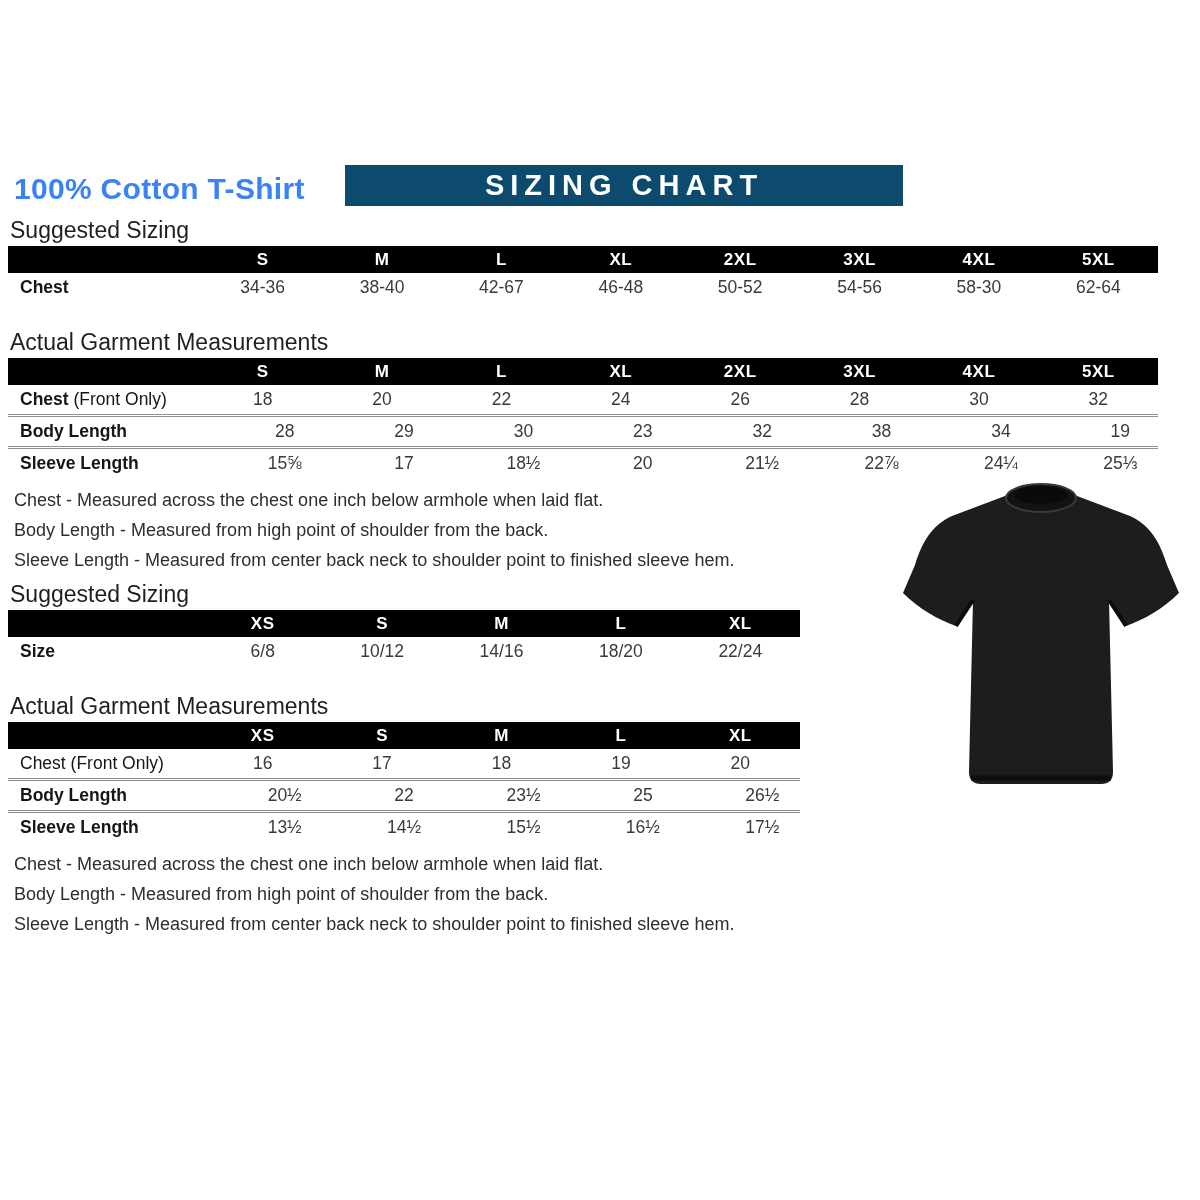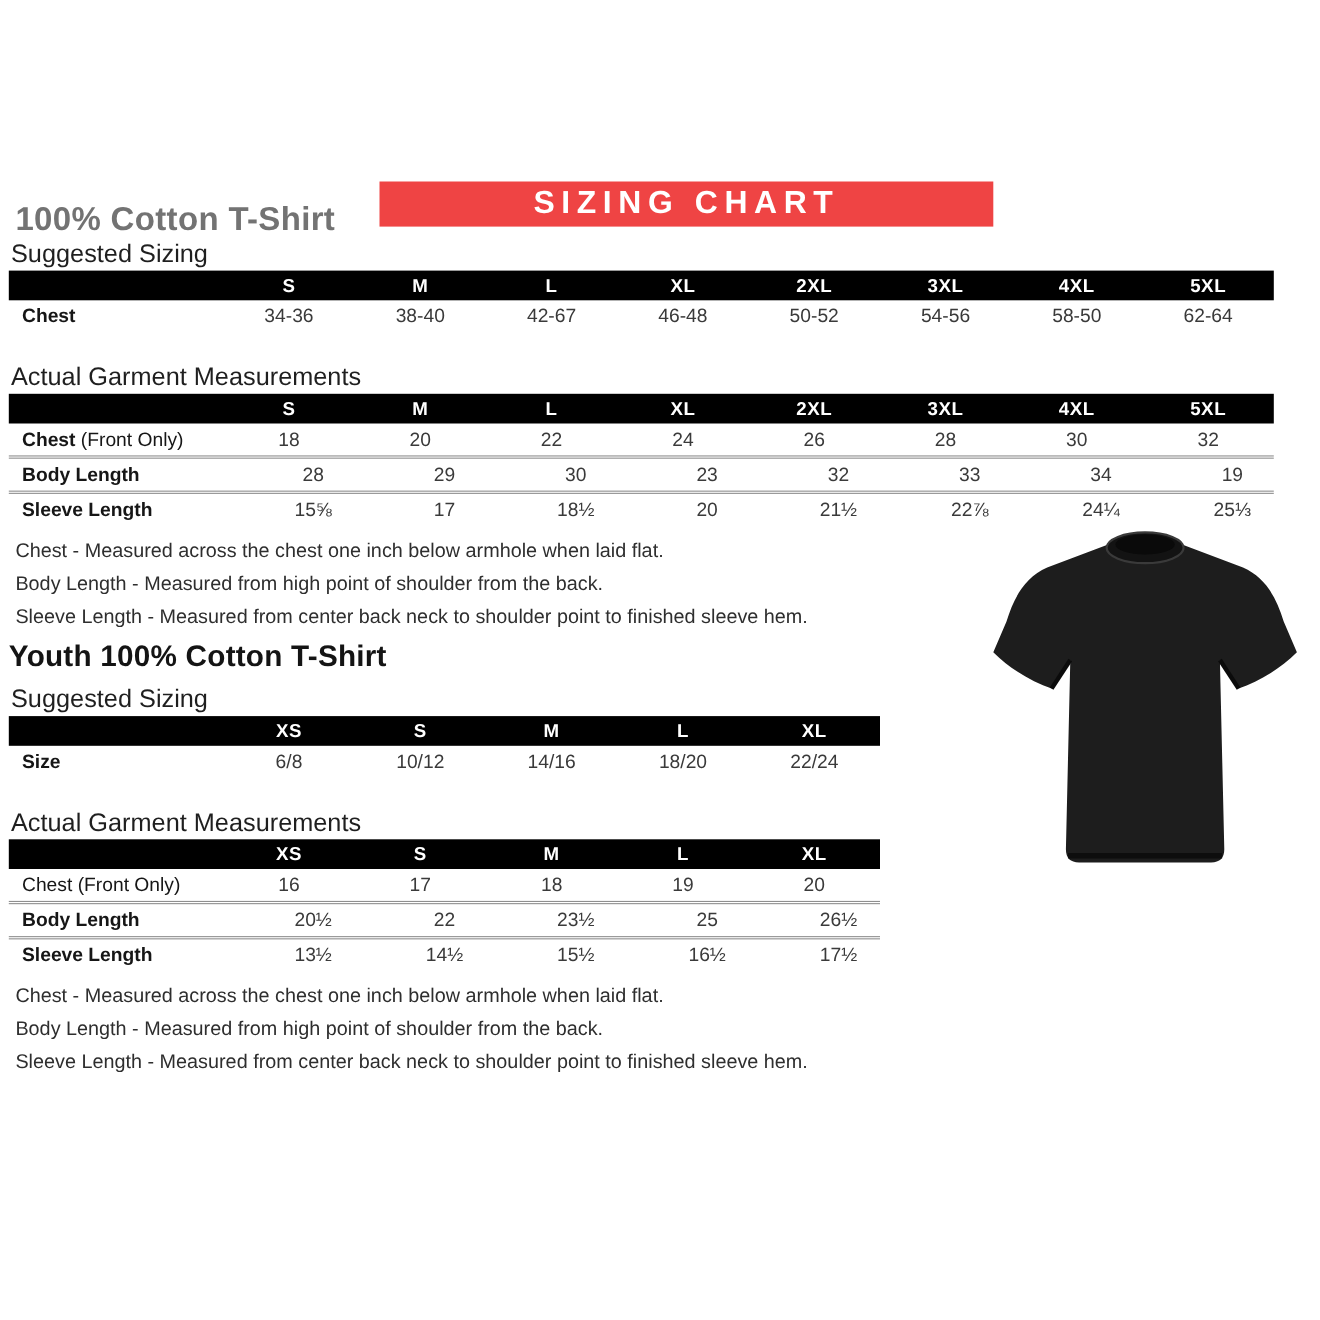--- a/index.html
+++ b/index.html
@@ -9,26 +9,26 @@
     font-family:"Liberation Sans", sans-serif;
     color:#222;
     position:relative;
     overflow:hidden;
   }
   .page{position:absolute;left:8px;top:165px;width:1150px;}
 
   
   .header-row{position:relative;height:46px;}
   .main-title{
-    position:absolute;left:6px;top:18px;
-    font-size:30px;font-weight:bold;color:#737373;letter-spacing:.3px;
+    position:absolute;left:6px;top:7px;
+    font-size:30px;font-weight:bold;color:#3b82f6;letter-spacing:.3px;
   }
   .banner{
     position:absolute;left:337px;top:0;width:558px;height:41px;
-    background:#ef4444;color:#fff;
+    background:#0c4a6e;color:#fff;
     display:flex;align-items:center;justify-content:center;
     font-size:29px;font-weight:bold;letter-spacing:6px;
   }
 
   .section-label{font-size:23px;color:#1f1f1f;margin:6px 0 2px 2px;}
 
   
   .sizing-table{display:block;}
   .t-adult{width:1150px;}
   .t-youth{width:792px;}
@@ -85,21 +85,21 @@
       <div class="trow tdata" style="grid-template-columns: 195px repeat(8, 1fr);">
         <div class="tcell tlabel">
           <span class="b">Chest</span>
         </div>
         <div class="tcell">34-36</div>
         <div class="tcell">38-40</div>
         <div class="tcell">42-67</div>
         <div class="tcell">46-48</div>
         <div class="tcell">50-52</div>
         <div class="tcell">54-56</div>
-        <div class="tcell">58-50</div>
+        <div class="tcell">58-30</div>
         <div class="tcell">62-64</div>
       </div>
     </div>
 
   <div class="section-label mt-gap">Actual Garment Measurements</div>
   <div class="sizing-table t-adult">
       <div class="trow thead" style="grid-template-columns: 195px repeat(8, 1fr);">
         <div class="tcell tlabel"></div>
         <div class="tcell">S</div>
         <div class="tcell">M</div>
@@ -126,21 +126,21 @@
       </div>
       <div class="trow tdata" style="grid-template-columns: 195px repeat(8, 1fr);">
         <div class="tcell tlabel">
           <span class="b">Body Length</span>
         </div>
         <div class="tcell">28</div>
         <div class="tcell">29</div>
         <div class="tcell">30</div>
         <div class="tcell">23</div>
         <div class="tcell">32</div>
-        <div class="tcell">33</div>
+        <div class="tcell">38</div>
         <div class="tcell">34</div>
         <div class="tcell">19</div>
       </div>
       <div class="trow tdata" style="grid-template-columns: 195px repeat(8, 1fr);">
         <div class="tcell tlabel">
           <span class="b">Sleeve Length</span>
         </div>
         <div class="tcell">15⅝</div>
         <div class="tcell">17</div>
         <div class="tcell">18½</div>
@@ -151,21 +151,20 @@
         <div class="tcell">25⅓</div>
       </div>
     </div>
 
   <div class="notes">
       <div class="note">Chest - Measured across the chest one inch below armhole when laid flat.</div>
       <div class="note">Body Length - Measured from high point of shoulder from the back.</div>
       <div class="note">Sleeve Length - Measured from center back neck to shoulder point to finished sleeve hem.</div>
     </div>
 
-  <div class="youth-title">Youth 100% Cotton T-Shirt</div>
 
   <div class="section-label">Suggested Sizing</div>
   <div class="sizing-table t-youth">
       <div class="trow thead" style="grid-template-columns: 195px repeat(5, 1fr);">
         <div class="tcell tlabel"></div>
         <div class="tcell">XS</div>
         <div class="tcell">S</div>
         <div class="tcell">M</div>
         <div class="tcell">L</div>
         <div class="tcell">XL</div>

